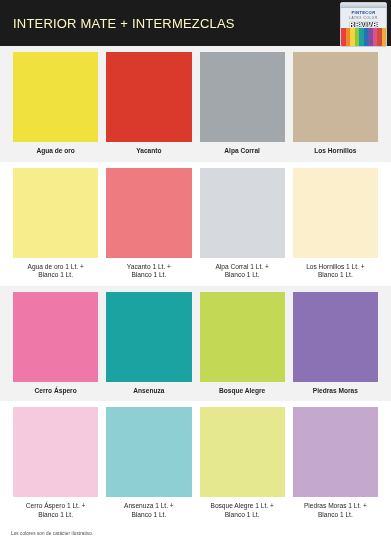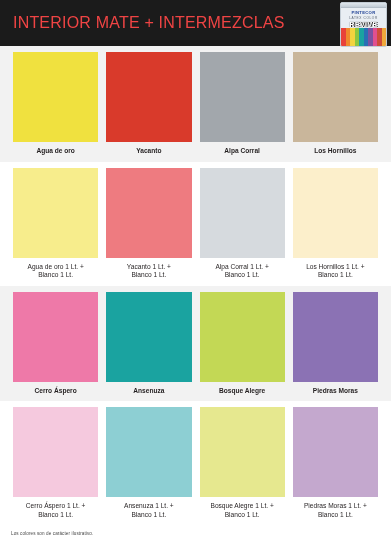--- a/index.html
+++ b/index.html
@@ -12,22 +12,22 @@
   .page{position:relative;width:391px;height:557px;background:#fff;}
 
   
   .header{
     position:relative;
     height:46px;
     background:#1b1b1b;
     display:flex;align-items:center;
   }
   .header-title{
-    color:#ef4444;
-    font-size:16px;
+    color:#fef9c3;
+    font-size:13px;
     letter-spacing:.2px;
     font-weight:400;
     padding-left:13px;
     white-space:nowrap;
   }
   .can{
     position:absolute;right:4px;top:2px;
     width:45px;height:43px;
     background:#e9eef3;
     border:1px solid #c3ccd4;

